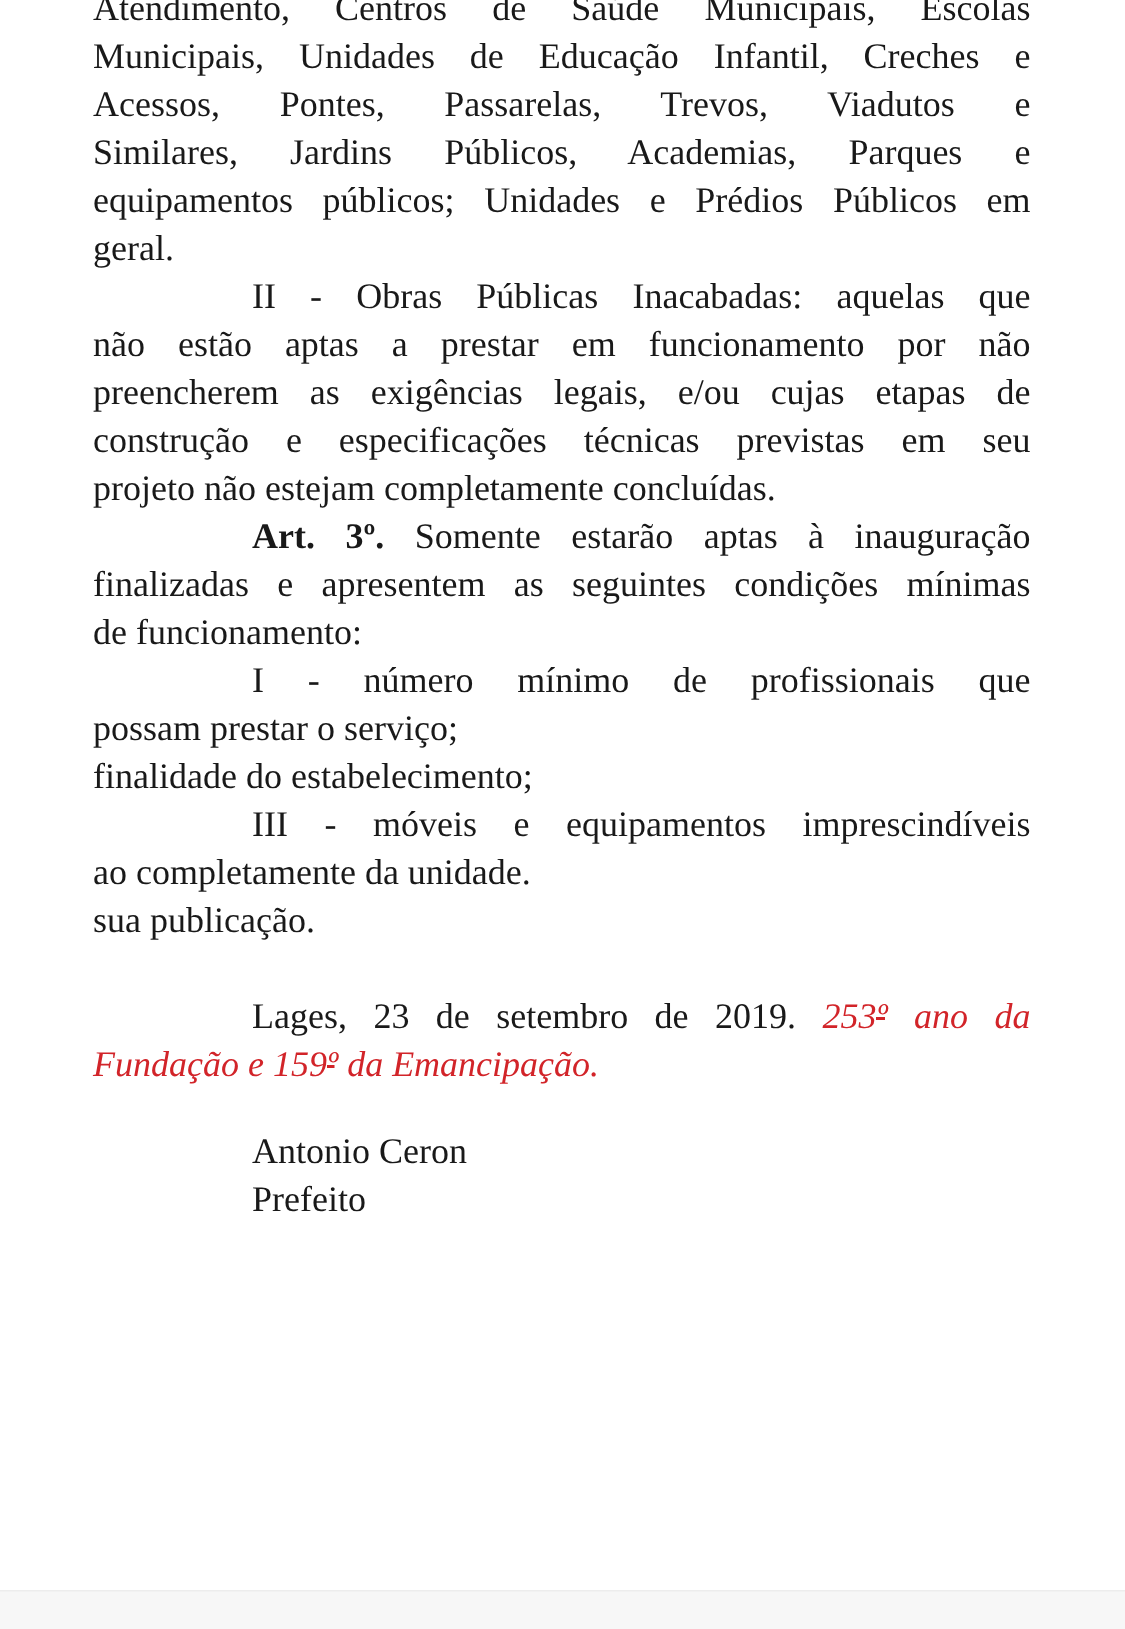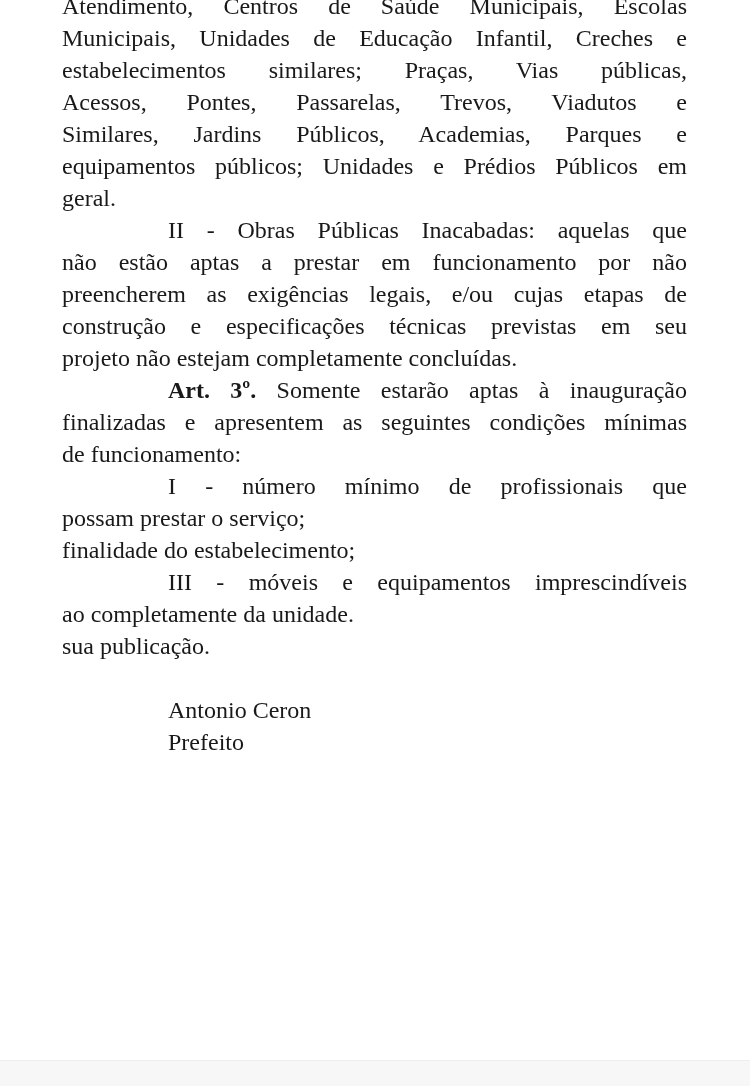--- a/index.html
+++ b/index.html
@@ -54,21 +54,20 @@
   }
 </style>
 </head>
 <body style="background: rgb(255, 255, 255); color: rgb(25, 25, 25);">
 
 <div class="doc">
   <div>
       <div class="para">
         <div class="line"><span>Atendimento, Centros de Saúde Municipais, Escolas</span></div>
         <div class="line"><span>Municipais, Unidades de Educação Infantil, Creches e</span></div>
-        <div class="line"><span>estabelecimentos similares; Praças, Vias públicas,</span></div>
         <div class="line"><span>Acessos, Pontes, Passarelas, Trevos, Viadutos e</span></div>
         <div class="line"><span>Similares, Jardins Públicos, Academias, Parques e</span></div>
         <div class="line"><span>equipamentos públicos; Unidades e Prédios Públicos em</span></div>
         <div class="line last"><span>geral.</span></div>
       </div>
       <div class="para">
         <div class="line indent"><span>II - Obras Públicas Inacabadas: aquelas que</span></div>
         <div class="line"><span>não estão aptas a prestar em funcionamento por não</span></div>
         <div class="line"><span>preencherem as exigências legais, e/ou cujas etapas de</span></div>
         <div class="line"><span>construção e especificações técnicas previstas em seu</span></div>
@@ -87,20 +86,22 @@
         <div class="line last"><span>finalidade do estabelecimento;</span></div>
       </div>
       <div class="para">
         <div class="line indent"><span>III - móveis e equipamentos imprescindíveis</span></div>
         <div class="line last"><span>ao completamente da unidade.</span></div>
       </div>
       <div class="para">
         <div class="line last"><span>sua publicação.</span></div>
       </div>
       <div class="para date-para">
+        <div class="line indent"><span>Lages, 23 de setembro de 2019. </span><span class="red" style="color: rgb(210, 36, 41);">253</span><span class="red-ord" style="color: rgb(210, 36, 41);">º</span><span class="red" style="color: rgb(210, 36, 41);"> ano da</span></div>
+        <div class="line last"><span class="red" style="color: rgb(210, 36, 41);">Fundação e 159</span><span class="red-ord" style="color: rgb(210, 36, 41);">º</span><span class="red" style="color: rgb(210, 36, 41);"> da Emancipação.</span></div>
       </div>
       <div class="para signature-para">
         <div class="line"><span>Antonio Ceron</span></div>
         <div class="line last"><span>Prefeito</span></div>
       </div>
     </div>
 </div>
 
 <div class="footer-strip" style="background: rgb(247, 247, 247);"></div>
 

